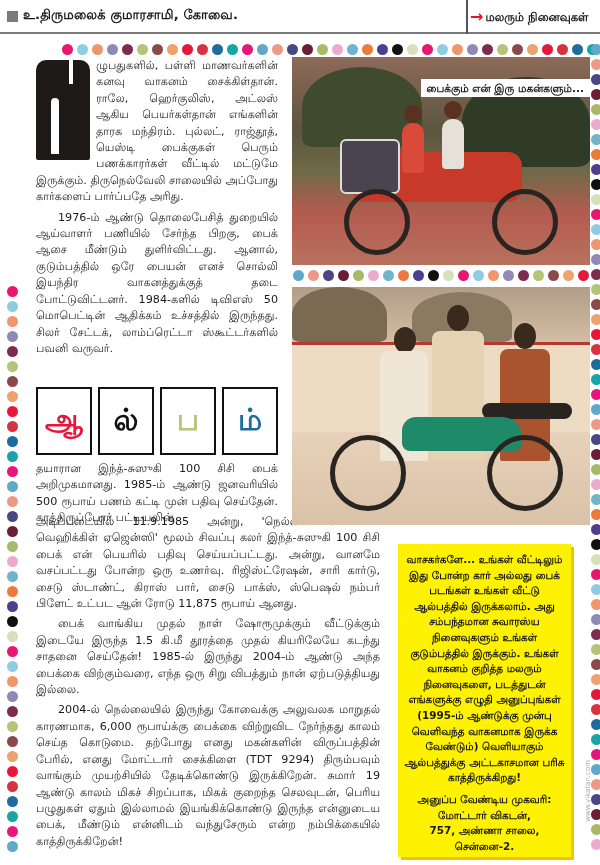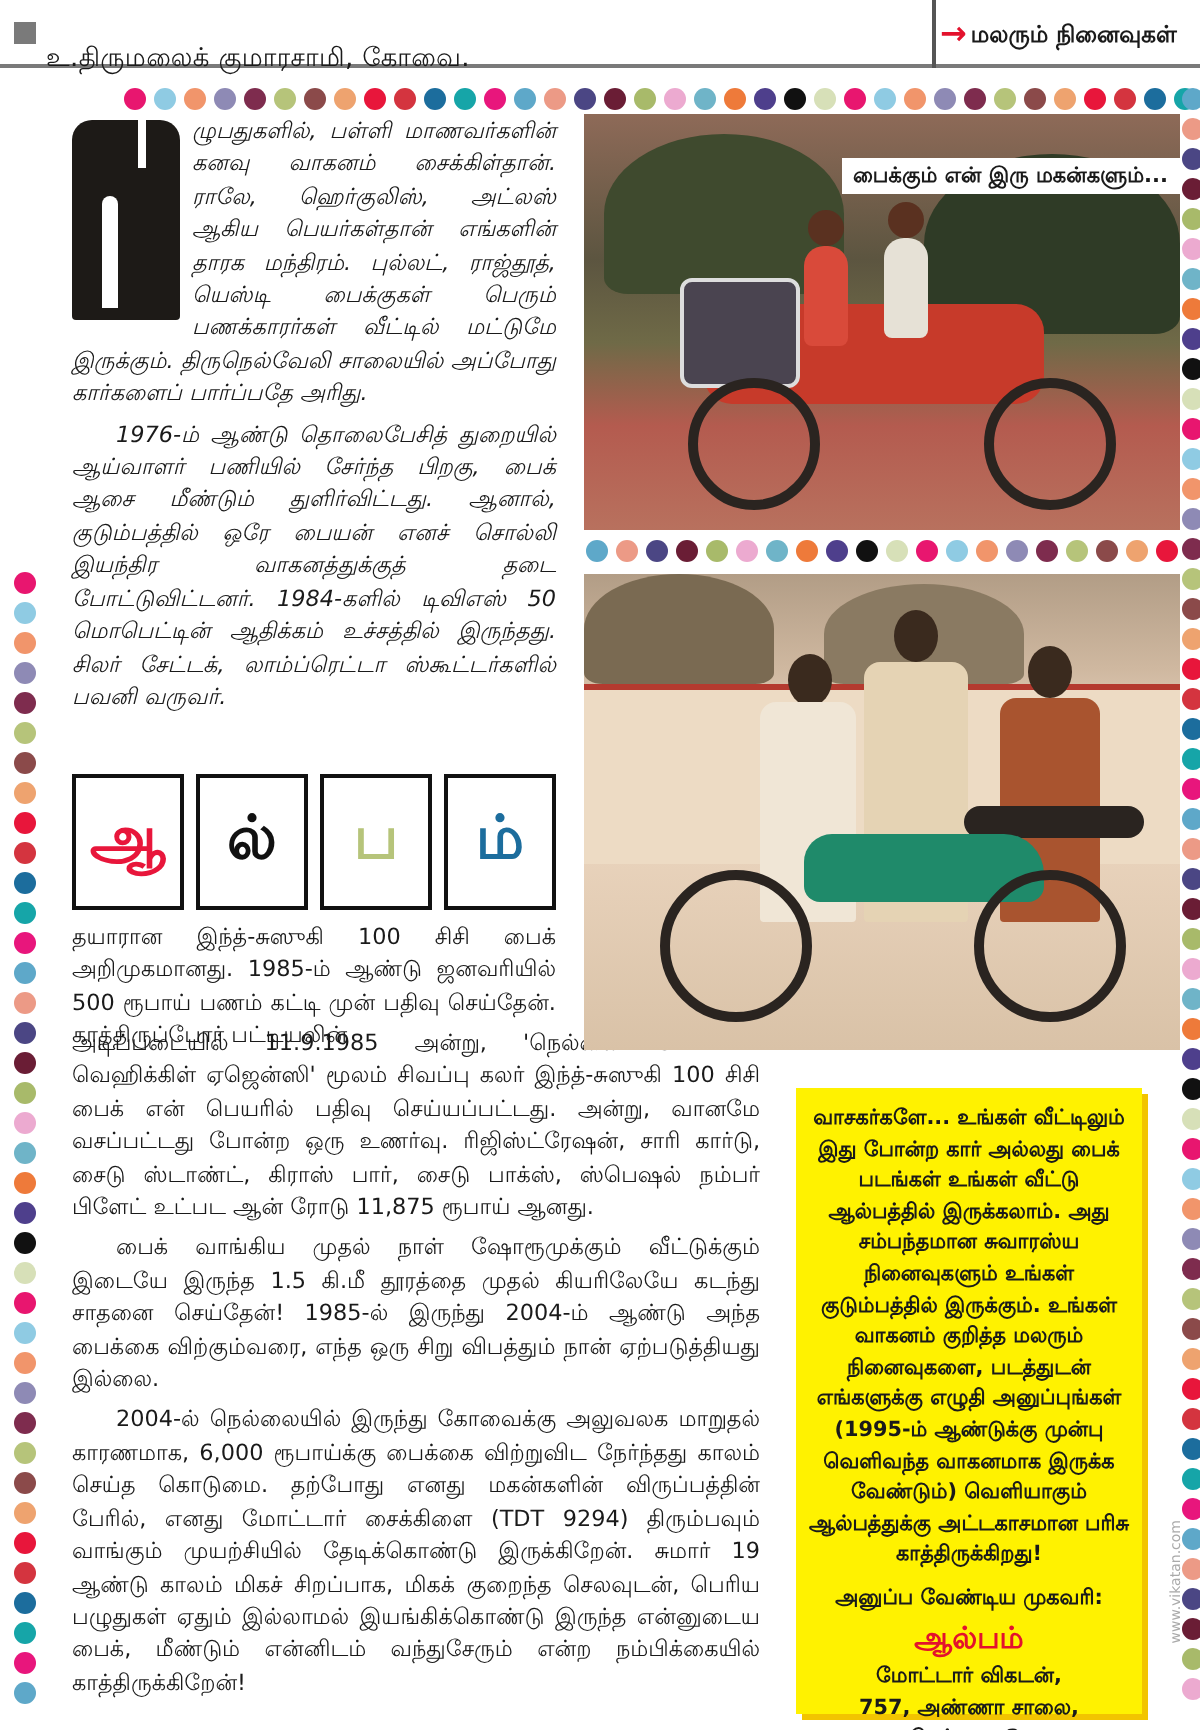--- a/index.html
+++ b/index.html
@@ -1,30 +1,30 @@
 <!DOCTYPE html>
 <html><head>
 <meta charset="utf-8">
 <style>
   * { box-sizing: border-box; margin: 0; padding: 0; }
   html, body { width: 600px; height: 865px; overflow: hidden; background: #ffffff; }
   body { position: relative; font-family: "DejaVu Sans", sans-serif; color: #1a1a1a; }
 
   .header { position: absolute; left: 0; top: 0; width: 600px; height: 34px; border-bottom: 2px solid #7a7a7a; }
   .header .sq { position: absolute; left: 7px; top: 11px; width: 11px; height: 11px; background: #7a7a7a; }
-  .header .author { position: absolute; left: 23px; top: 22px; font-size: 13px; font-weight: normal; letter-spacing: 0.2px; }
+  .header .author { position: absolute; left: 23px; top: 7px; font-size: 13px; font-weight: bold; letter-spacing: 0.2px; }
   .header .divider { position: absolute; left: 466px; top: 0; width: 2px; height: 34px; background: #555; }
   .header .section { position: absolute; left: 470px; top: 9px; font-size: 11.5px; font-weight: bold; display: flex; align-items: center; }
   .header .arrow { color: #e3122d; font-size: 16px; font-weight: bold; margin-right: 2px; line-height: 1; }
 
   .dots-row { position: absolute; display: flex; gap: 4px; }
   .dots-col { position: absolute; display: flex; flex-direction: column; gap: 4px; }
   .dot { width: 11px; height: 11px; border-radius: 50%; flex: none; }
 
-  .article { position: absolute; left: 36px; top: 58px; width: 242px; font-size: 11.2px; line-height: 16.4px; text-align: justify; font-style: italic; }
+  .article { position: absolute; left: 36px; top: 58px; width: 242px; font-size: 11.2px; line-height: 16.4px; text-align: justify; }
   .dropcap { float: left; width: 54px; height: 100px; margin: 2px 6px 0 0; background: #1d1a17; position: relative; border-radius: 10px 10px 2px 2px; }
   .dropcap .hole { position: absolute; left: 15px; top: 38px; width: 8px; height: 56px; background: #fff; border-radius: 4px 4px 0 0; }
   .dropcap .gap { position: absolute; left: 33px; top: 0; width: 4px; height: 24px; background: #fff; }
   .article p { margin-bottom: 4px; }
   .article p.ind { text-indent: 22px; }
 
   .album { position: absolute; left: 36px; top: 387px; width: 242px; height: 68px; display: flex; justify-content: space-between; }
   .album .box { width: 56px; height: 68px; border: 2px solid #111; display: flex; align-items: center; justify-content: center; font-size: 30px; font-weight: bold; background: #fff; }
 
   .article2 { position: absolute; left: 36px; top: 461px; width: 242px; font-size: 11.2px; line-height: 16.4px; text-align: justify; }
@@ -285,19 +285,18 @@
   <div class="man" style="left:208px; top:62px; width:50px; height:112px; background:#a9542f;"></div>
   <div class="bike2-seat"></div>
   <div class="bike2-tank"></div>
   <div class="wheel" style="left:38px; top:148px; width:76px; height:76px; border-color:#2a2420;"></div>
   <div class="wheel" style="left:195px; top:148px; width:76px; height:76px; border-color:#2a2420;"></div>
 </div>
 
 <div class="yellow-box">
   <div>வாசகர்களே... உங்கள் வீட்டிலும் இது போன்ற கார் அல்லது பைக் படங்கள் உங்கள் வீட்டு ஆல்பத்தில் இருக்கலாம். அது சம்பந்தமான சுவாரஸ்ய நினைவுகளும் உங்கள் குடும்பத்தில் இருக்கும். உங்கள் வாகனம் குறித்த மலரும் நினைவுகளை, படத்துடன் எங்களுக்கு எழுதி அனுப்புங்கள் (1995-ம் ஆண்டுக்கு முன்பு வெளிவந்த வாகனமாக இருக்க வேண்டும்) வெளியாகும் ஆல்பத்துக்கு அட்டகாசமான பரிசு காத்திருக்கிறது!</div>
   <div class="label">அனுப்ப வேண்டிய முகவரி:</div>
-  <div class="brand">ஆல்பம்</div>
   <div>மோட்டார் விகடன்,</div>
   <div>757, அண்ணா சாலை, சென்னை-2.</div>
 
 </div>
 
 <div class="watermark">www.vikatan.com</div>
 
 </body></html>

